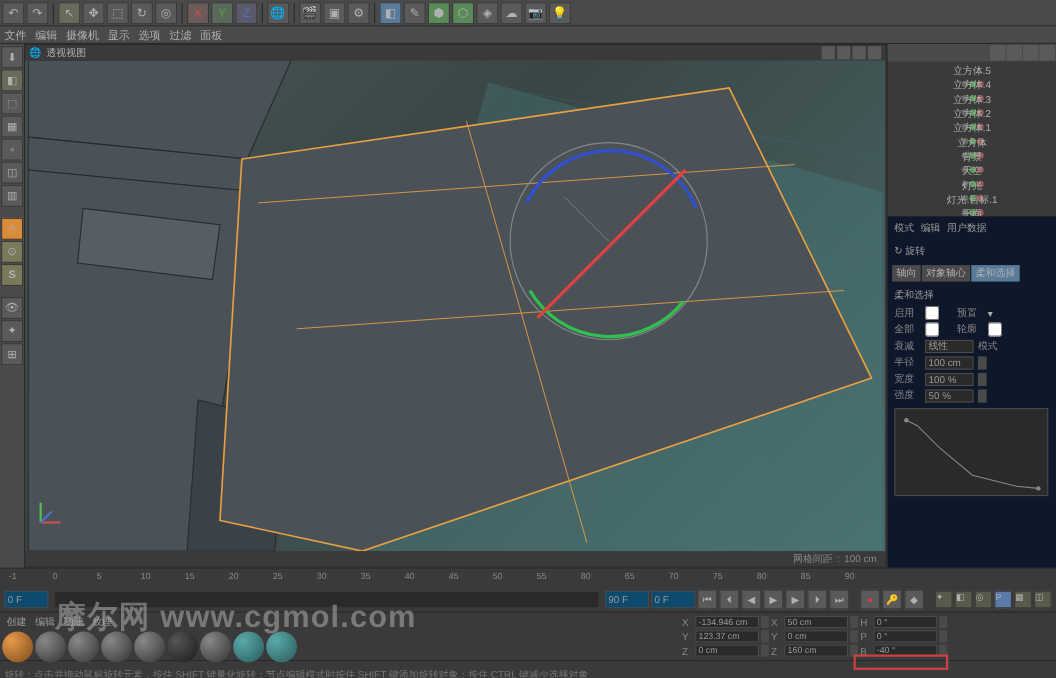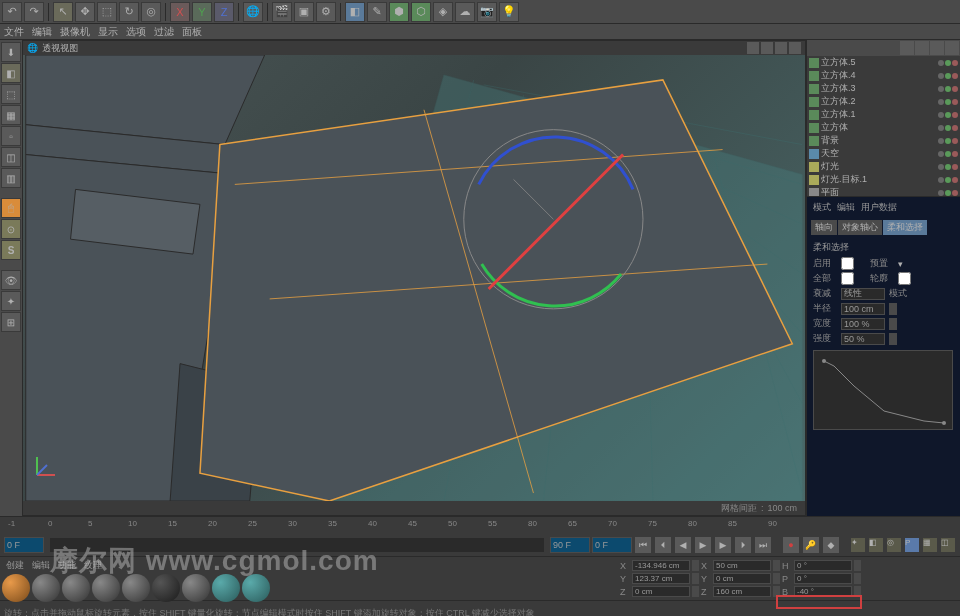--- a/index.html
+++ b/index.html
@@ -27,21 +27,21 @@
 .viewport-canvas { position: absolute; top: 14px; left: 0; right: 0; bottom: 14px; background: linear-gradient(135deg, #4a5555 0%, #3a4545 40%, #4a6a6a 100%); }
 .viewport-footer { position: absolute; bottom: 0; left: 0; right: 0; height: 14px; display: flex; justify-content: flex-end; align-items: center; padding: 0 8px; font-size: 9px; color: #888; }
 
 .axis-indicator { position: absolute; bottom: 20px; left: 8px; width: 30px; height: 30px; }
 
 .right-panel { width: 154px; background: #3a3a3a; display: flex; flex-direction: column; border-left: 1px solid #2a2a2a; }
 .right-tools { height: 16px; display: flex; justify-content: flex-end; gap: 1px; padding: 1px; background: #4a4a4a; }
 .rt-icon { width: 14px; height: 14px; background: #5a5a5a; }
 
 .hierarchy { flex: 0 0 140px; background: #3a3a3a; overflow-y: auto; font-size: 9px; }
-.hier-item { display: flex; align-items: center; height: 13px; padding: 0 2px; gap: 2px; }
+.hier-item { display: flex; align-items: center; height: 13px; padding: 0 2px; gap: 2px; flex-direction: column; }
 .hier-icon { width: 10px; height: 10px; background: #5a8a5a; }
 .hier-icon.light { background: #aaaa5a; }
 .hier-icon.sky { background: #5a8aaa; }
 .hier-icon.plane { background: #888; }
 .hier-label { flex: 1; color: #b0b0b0; }
 .hier-dots { display: flex; gap: 1px; }
 .dot { width: 6px; height: 6px; border-radius: 50%; }
 .dot.green { background: #5a9a5a; }
 .dot.red { background: #9a5a5a; }
 .dot.grey { background: #666; }
@@ -327,20 +327,21 @@
             <div class="dot red"></div>
           </div>
         </div>
       </div>
     <div class="attrib-panel">
       <div class="attrib-tabs">
         <span>模式</span>
         <span>编辑</span>
         <span>用户数据</span>
       </div>
+      <div class="attrib-header"><span>↻</span> <span>旋转</span></div>
       <div class="attrib-subtabs">
         <div class="subtab">轴向</div>
         <div class="subtab">对象轴心</div>
         <div class="subtab active">柔和选择</div>
       </div>
       <div class="attrib-section">柔和选择</div>
       <div class="attrib-row">
         <span class="attrib-label">启用</span>
         <input type="checkbox" style="">
         <span class="attrib-label" style="margin-left:12px">预置</span>

